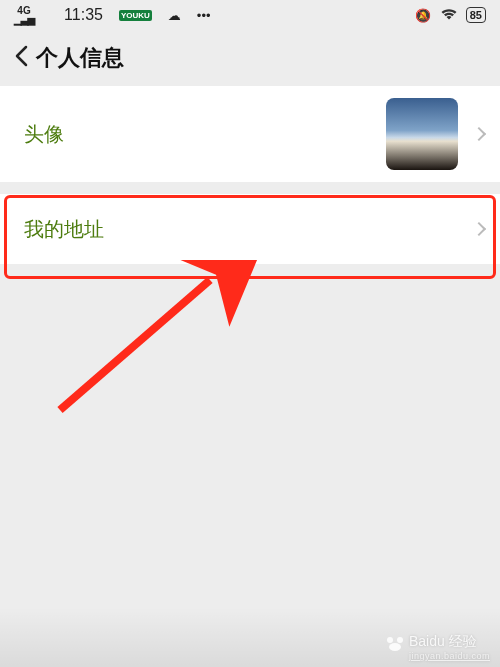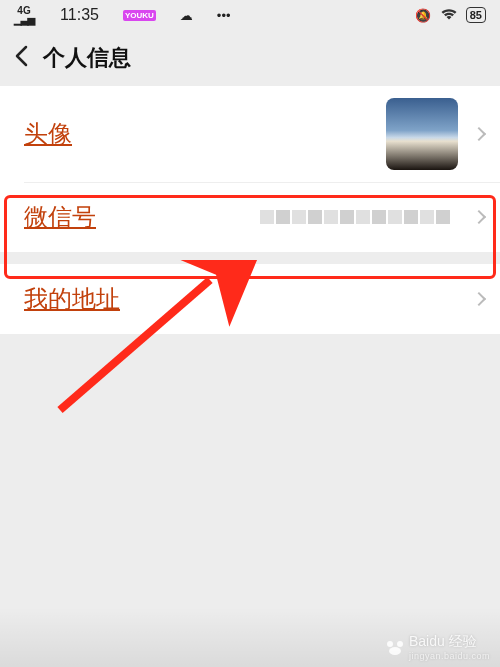--- a/index.html
+++ b/index.html
@@ -14,57 +14,57 @@
     
     .status-bar {
       height: 30px;
       background: #ededed;
       display: flex;
       align-items: center;
       padding: 0 14px;
       font-size: 13px;
       color: #222;
     }
-    .status-left { display: flex; align-items: center; gap: 24px; }
+    .status-left { display: flex; align-items: center; gap: 16px; }
     .net4g { font-size: 10px; line-height: 9px; display: flex; flex-direction: column; align-items: center; font-weight: 600;}
     .net4g .bars { letter-spacing: -1px; }
-    .time { font-size: 16px; font-weight: 500; margin-left: 2px;}
-    .badge-yk { font-size:8px; background:#d946ef; color:#fff; padding:1px 2px; border-radius:2px; font-weight:700;}
+    .time { font-size: 16px; font-weight: 500; margin-left: 14px;}
+    .badge-yk { font-size:8px; background:#15803d; color:#fff; padding:1px 2px; border-radius:2px; font-weight:700;}
     .status-right { margin-left: auto; display: flex; align-items: center; gap: 8px; }
     .batt { display:flex; align-items:center; gap:2px;}
     .batt-body { border:1.5px solid #333; border-radius:4px; padding:0 3px; font-size:11px; line-height:14px; font-weight:600;}
     
     .header {
       height: 56px;
       background: #ededed;
       display: flex;
       align-items: center;
       padding: 0 10px;
-      gap: 11px;
+      gap: 4px;
     }
     .back-chev { font-size: 26px; color: #222; padding: 0 4px;}
     .header-title { font-size: 22px; font-weight: 700; color: #111; }
     
     .group { background: #fff; }
     .sep { height: 12px; background: #ededed; }
     .row {
       display: flex;
       align-items: center;
       min-height: 70px;
       padding: 0 16px 0 24px;
       position: relative;
       background: #fff;
     }
     .row + .row::before{
       content:"";
       position:absolute; left:24px; right:0; top:0;
       height:1px; background:#eee;
     }
     .row-avatar { min-height: 96px; }
-    .row-label { font-size: 24px; color: #c2410c; flex: 0 0 auto; text-decoration: underline; }
+    .row-label { font-size: 20px; color: #4d7c0f; flex: 0 0 auto; }
     .row-spacer { flex: 1 1 auto; }
     .chev {
       width: 10px; height: 10px;
       border-top: 2px solid #bbb;
       border-right: 2px solid #bbb;
       transform: rotate(45deg);
       margin-left: 6px;
       flex: 0 0 auto;
     }
     
@@ -98,24 +98,24 @@
       position: absolute;
       left: 40px; top: 260px;
       width: 220px; height: 160px;
       pointer-events: none;
     }
     
     .watermark {
       position: absolute;
       right: 10px; bottom: 6px;
       font-size: 14px; color: rgba(255,255,255,0.85);
-      display:flex; align-items:center; gap:4px;
+      display:flex; gap:4px;
       text-shadow: 0 0 3px rgba(0,0,0,0.2);
     }
-    .watermark .sub { font-size:9px; display:block; color:rgba(255,255,255,0.7); letter-spacing:0.5px;}
+    .watermark .sub { font-size:9px; display:block; color:rgba(255,255,255,0.7); letter-spacing:0.5px;text-decoration:underline;}
     .wm-wrap{ position:absolute; left:0; right:0; bottom:0; height:60px; background:linear-gradient(to top, rgba(0,0,0,0.08), transparent);}
   </style>
 </head>
 <body>
 
 <div class="status-bar">
   <div class="status-left">
     <div class="net4g">
       <span>4G</span>
       <span class="bars">▁▃▅</span>
@@ -150,39 +150,20 @@
 <div class="group">
 
   <div class="row row-avatar">
     <span class="row-label">头像</span>
     <span class="row-spacer"></span>
     <span class="avatar-thumb"></span>
     <span class="chev"></span>
   </div>
 
 
-  <div class="row">
-    <span class="row-label">微信号</span>
-    <span class="row-spacer"></span>
-    <span class="pixelated long">
-      <span></span>
-        <span></span>
-        <span></span>
-        <span></span>
-        <span></span>
-        <span></span>
-        <span></span>
-        <span></span>
-        <span></span>
-        <span></span>
-        <span></span>
-        <span></span>
-    </span>
-    <span class="chev"></span>
-  </div>
 
 
 
 </div>
 
 <div class="sep"></div>
 
 <div class="group">
   <div class="row">
     <span class="row-label">我的地址</span>

